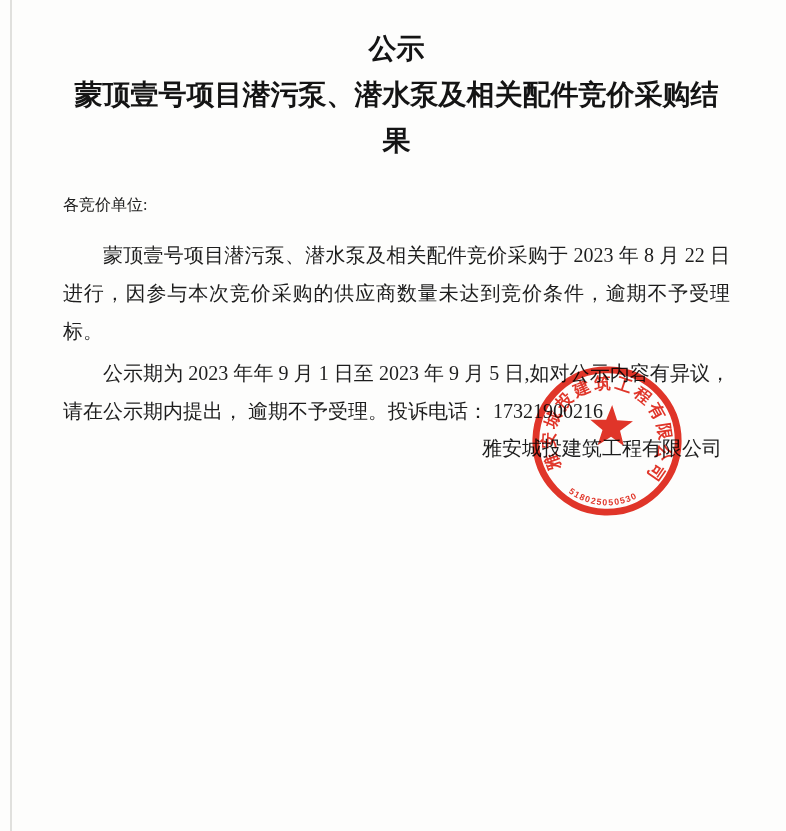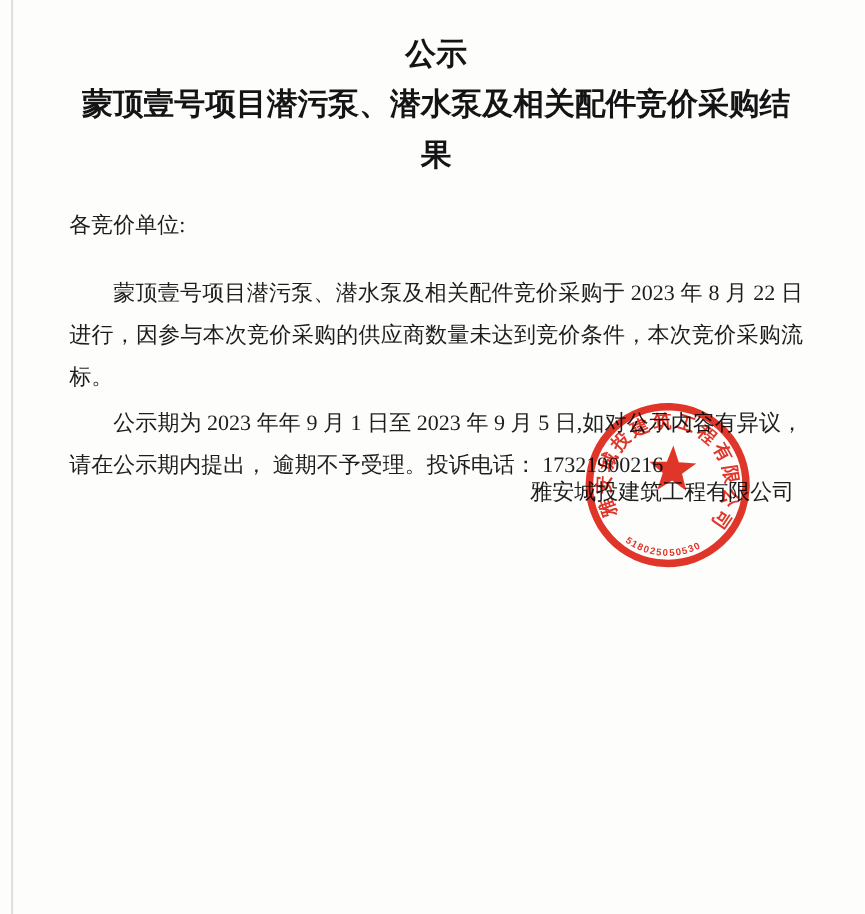--- a/index.html
+++ b/index.html
@@ -19,24 +19,24 @@
   .title {
     text-align: center;
     font-family: "Liberation Sans", sans-serif;
     font-weight: 700;
     font-size: 28px;
     line-height: 46px;
     color: #141414;
   }
   .salutation {
     margin-top: 22px;
-    font-size: 20px;
+    font-size: 16px;
     line-height: 38px;
   }
-  .para { margin-top: 24px; }
+  .para { margin-top: 12px; }
   .para.second { margin-top: 4px; }
   .para .line {
     font-size: 20px;
     line-height: 38px;
     white-space: nowrap;
   }
   .para .line.fill { white-space: normal; text-align: justify; text-align-last: justify; }
   .para .line.indent { padding-left: 2em; }
   .signature {
     position: absolute;
@@ -77,21 +77,21 @@
 <div class="doc">
   <h1 class="title" style="margin:0;">
     <div>公示</div>
     <div>蒙顶壹号项目潜污泵、潜水泵及相关配件竞价采购结果</div>
   </h1>
 
   <div class="salutation">各竞价单位:</div>
 
   <div class="para">
     <div class="line fill indent">蒙顶壹号项目潜污泵、潜水泵及相关配件竞价采购于 2023 年 8 月 22 日</div>
-    <div class="line fill">进行，因参与本次竞价采购的供应商数量未达到竞价条件，本次竞价采购流</div>
+    <div class="line fill">进行，因参与本次竞价采购的供应商数量未达到竞价条件，逾期不予受理</div>
     <div class="line">标。</div>
   </div>
 
   <div class="para second">
     <div class="line fill indent">公示期为 2023 年年 9 月 1 日至 2023 年 9 月 5 日,如对公示内容有异议，</div>
     <div class="line">请在公示期内提出， 逾期不予受理。投诉电话： 17321900216</div>
   </div>
 </div>
 
 <div class="signature">

